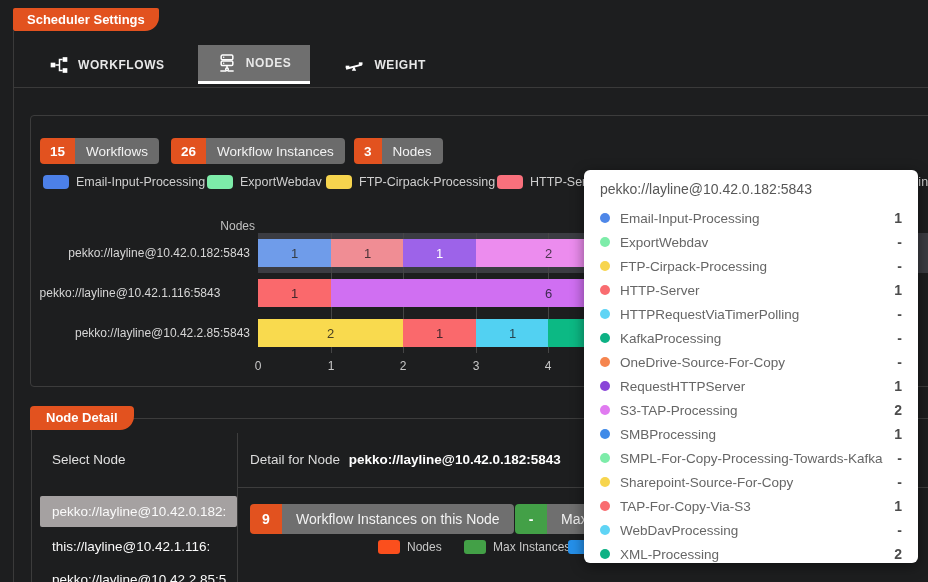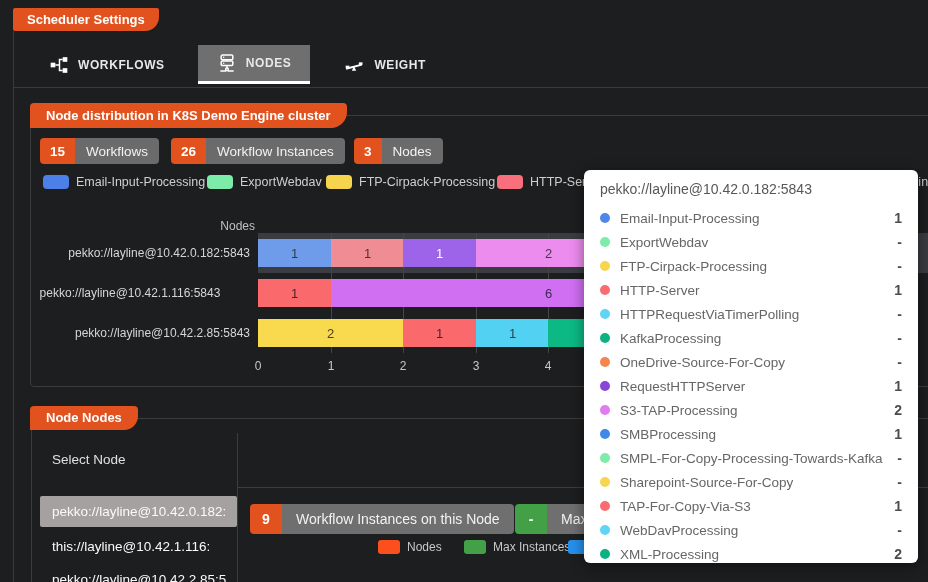--- a/index.html
+++ b/index.html
@@ -118,21 +118,20 @@
             <rect x="2" y="12.8" width="4.4" height="3" fill="#fff"></rect>
             <rect x="17.8" y="8.8" width="4.4" height="3" fill="#fff"></rect>
           </svg>
       </span>
       <span>WEIGHT</span>
     </div>
   </div>
   <div class="abs tabs-divider"></div>
 
   <div class="abs panel" style="left:30px;top:115px;width:920px;height:270px;"></div>
-  <div class="abs panel-badge" style="left:30px;top:103px;">Node distribution in K8S Demo Engine cluster</div>
 
   <div class="abs stat" style="left:40px;top:138px;">
     <span class="num">15</span>
     <span class="lbl">Workflows</span>
   </div>
   <div class="abs stat" style="left:171px;top:138px;">
     <span class="num">26</span>
     <span class="lbl">Workflow Instances</span>
   </div>
   <div class="abs stat" style="left:354px;top:138px;">
@@ -201,29 +200,33 @@
       <div class="abs xlab" style="left: 463px; top: 359px;">3</div>
       <div class="abs xlab" style="left: 535px; top: 359px;">4</div>
       <div class="abs xlab" style="left: 608px; top: 359px;">5</div>
       <div class="abs xlab" style="left: 680px; top: 359px;">6</div>
       <div class="abs xlab" style="left: 753px; top: 359px;">7</div>
       <div class="abs xlab" style="left: 825px; top: 359px;">8</div>
       <div class="abs xlab" style="left: 898px; top: 359px;">9</div>
     </div>
 
   <div class="abs nd-border"></div>
-  <div class="abs panel-badge" style="left:30px;top:406px;border-radius:4px 4px 14px 0;height:24px;line-height:24px;">Node Nodes</div>
+  <div class="abs panel-badge" style="left:30px;top:406px;border-radius:4px 4px 14px 0;height:24px;line-height:24px;">Node Detail</div>
   <div class="abs sect-label" style="left:52px;top:452px;">Select Node</div>
   <div class="abs vdiv"></div>
   <div id="node-list">
       <div class="abs node-item selected" style="top: 496px;">pekko://layline@10.42.0.182:</div>
       <div class="abs node-item" style="top: 531px;">this://layline@10.42.1.116:</div>
       <div class="abs node-item" style="top: 564px;">pekko://layline@10.42.2.85:5</div>
     </div>
 
+  <div class="abs detail-title" style="left:250px;top:452px;">
+    <span>Detail for Node</span>
+    <b style="margin-left:5px;">pekko://layline@10.42.0.182:5843</b>
+  </div>
   <div class="abs hdiv"></div>
 
   <div class="abs badge2" style="left:250px;top:504px;">
     <span class="num" style="background:#e2521f;">9</span>
     <span class="lbl">Workflow Instances on this Node</span>
   </div>
   <div class="abs badge2" style="left:515px;top:504px;">
     <span class="num" style="background:#43a047;width:8px;">-</span>
     <span class="lbl" style="padding-right:60px;">Max.</span>
   </div>

